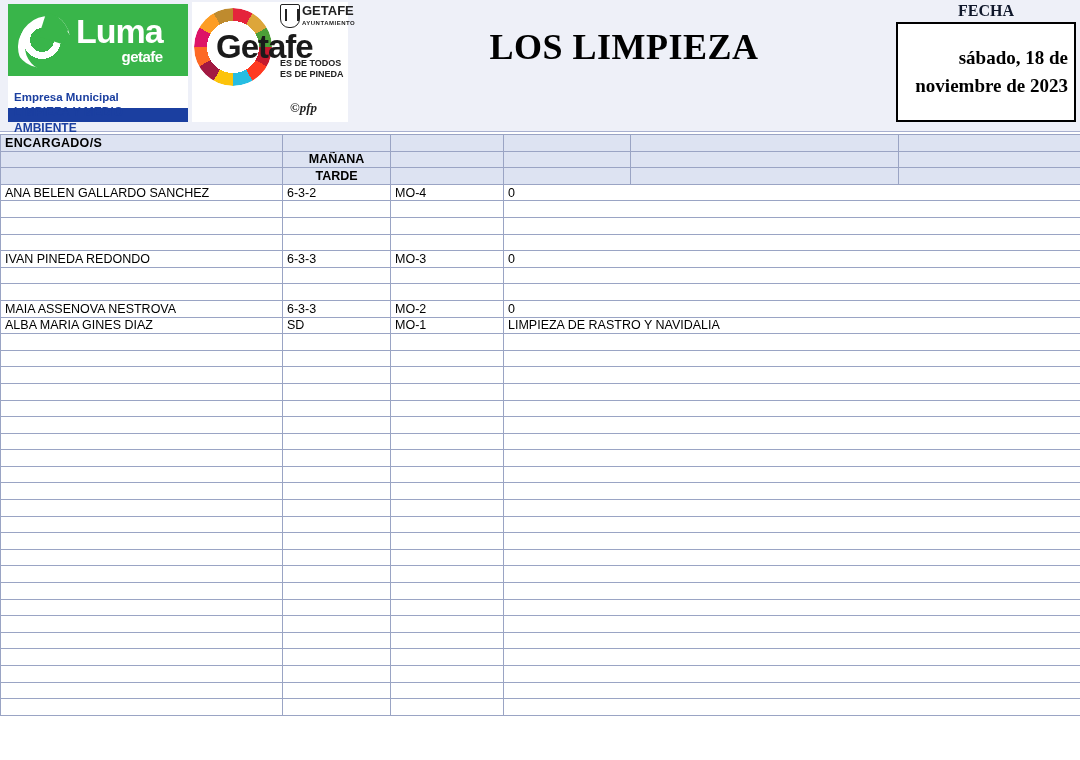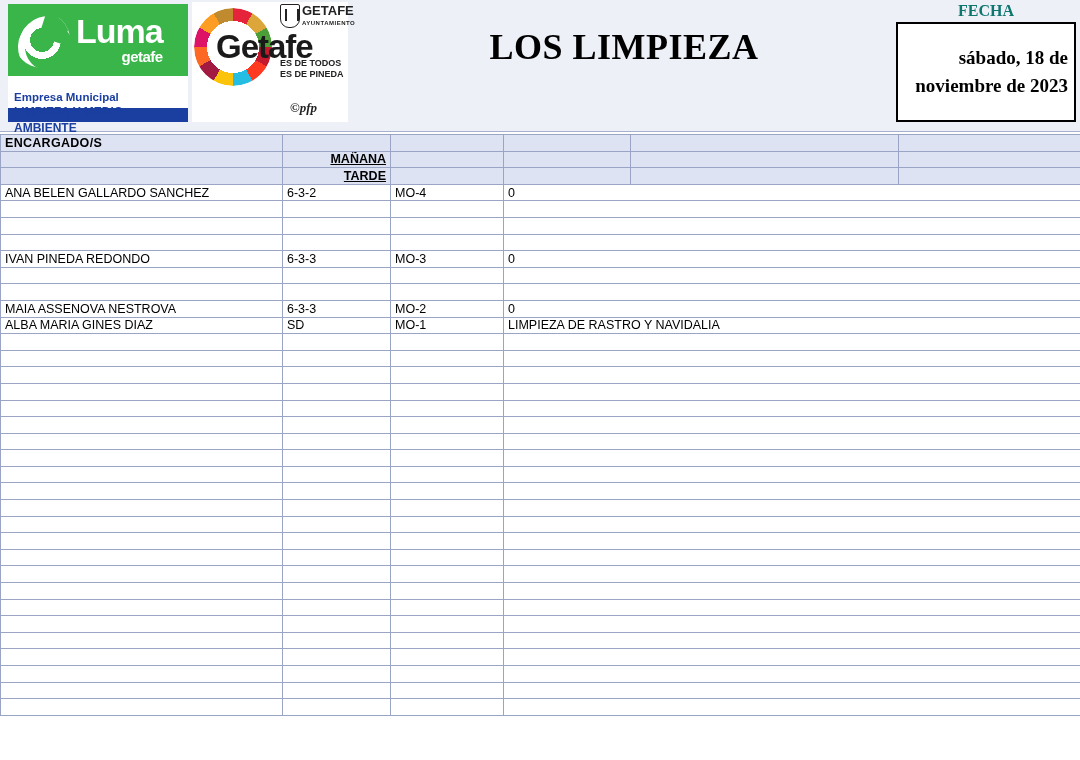--- a/index.html
+++ b/index.html
@@ -194,21 +194,21 @@
 
   
   .fecha-label {
     position: absolute;
     left: 896px; top: 2px;
     width: 180px;
     text-align: center;
     font-size: 16px;
     font-weight: bold;
     font-family: "Liberation Serif", serif;
-    color: #0f766e;
+    color: #0f172a;
   }
   .fecha-box {
     position: absolute;
     left: 896px; top: 22px;
     width: 180px; height: 100px;
     border: 2px solid #000;
     background: #ffffff;
     display: flex;
     align-items: center;
     justify-content: center;
@@ -251,24 +251,23 @@
     height: 22px;
     font-weight: bold;
     font-size: 13.5px;
     letter-spacing: 0.3px;
   }
   .row-shift td {
     background: #dde3f2;
     height: 21px;
   }
   .shift-label {
-    text-align: right;
+    text-align: center;
     font-weight: bold;
     font-size: 11.5px;
-    text-decoration: underline;
   }
   .row-operarios td {
     background: #dde3f2;
     height: 23px;
   }
   .op-title {
     font-weight: bold;
     font-size: 16px;
   }
   .op-sub { font-size: 13px; }

